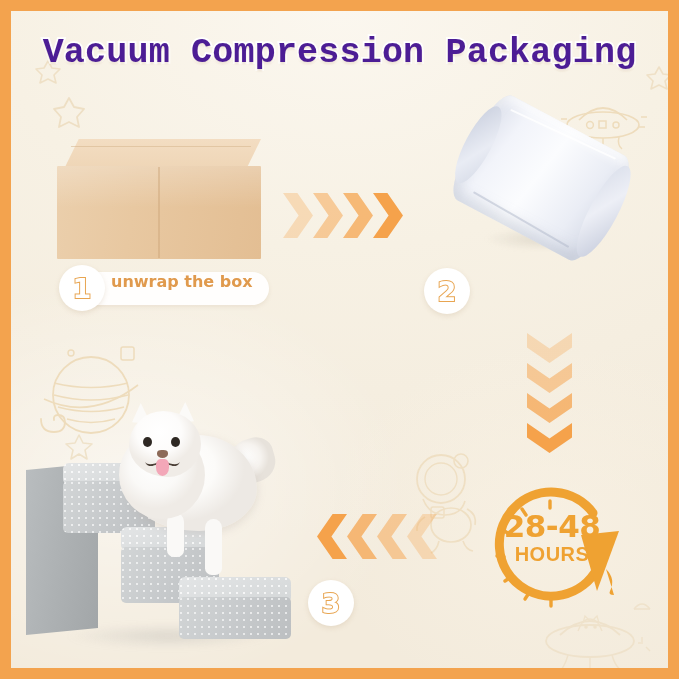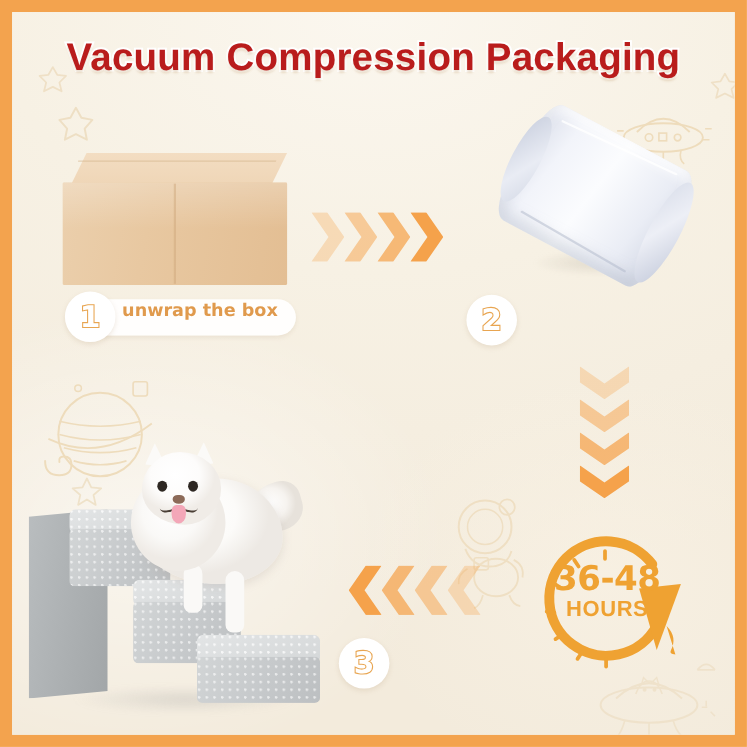--- a/index.html
+++ b/index.html
@@ -43,25 +43,25 @@
   }
   .doodle svg { display: block; }
 
   
   .title {
     position: absolute;
     left: 0;
     right: 0;
     top: 22px;
     text-align: center;
-    font-family: Liberation Sans, sans-serif;
+    font-family: Liberation Mono, monospace;
     font-weight: bold;
     font-size: 35px;
     letter-spacing: 0.2px;
-    color: #b91c1c;
+    color: #4c1d95;
     -webkit-text-stroke: 3.5px #FFFFFF;
     paint-order: stroke fill;
     text-shadow: 0 2px 2px rgba(190,150,100,0.28);
     white-space: nowrap;
   }
 
   
   
   .box-wrap { position: absolute; left: 46px; top: 128px; width: 210px; height: 128px; }
   .box-shadow-soft {
@@ -478,21 +478,21 @@
         <path d="M73 28 v7"></path>
         <path d="M45 36 l4 6"></path>
         <path d="M26 57 l6 4"></path>
         <path d="M20 83 l7 1"></path>
         <path d="M28 108 l6 -4"></path>
         <path d="M48 126 l4 -6"></path>
         <path d="M74 133 v-7"></path>
       </g>
     </svg>
     <div class="clock-text">
-      <div class="clock-hours-top">36-48</div>
+      <div class="clock-hours-top">28-48</div>
       <div class="clock-hours-bot">HOURS</div>
     </div>
   </div>
 
   <div class="chev-row" style="left:306px; top:503px;">
     <div class="chev chev-left op4"></div>
     <div class="chev chev-left op3"></div>
     <div class="chev chev-left op2"></div>
     <div class="chev chev-left op1"></div>
   </div>

